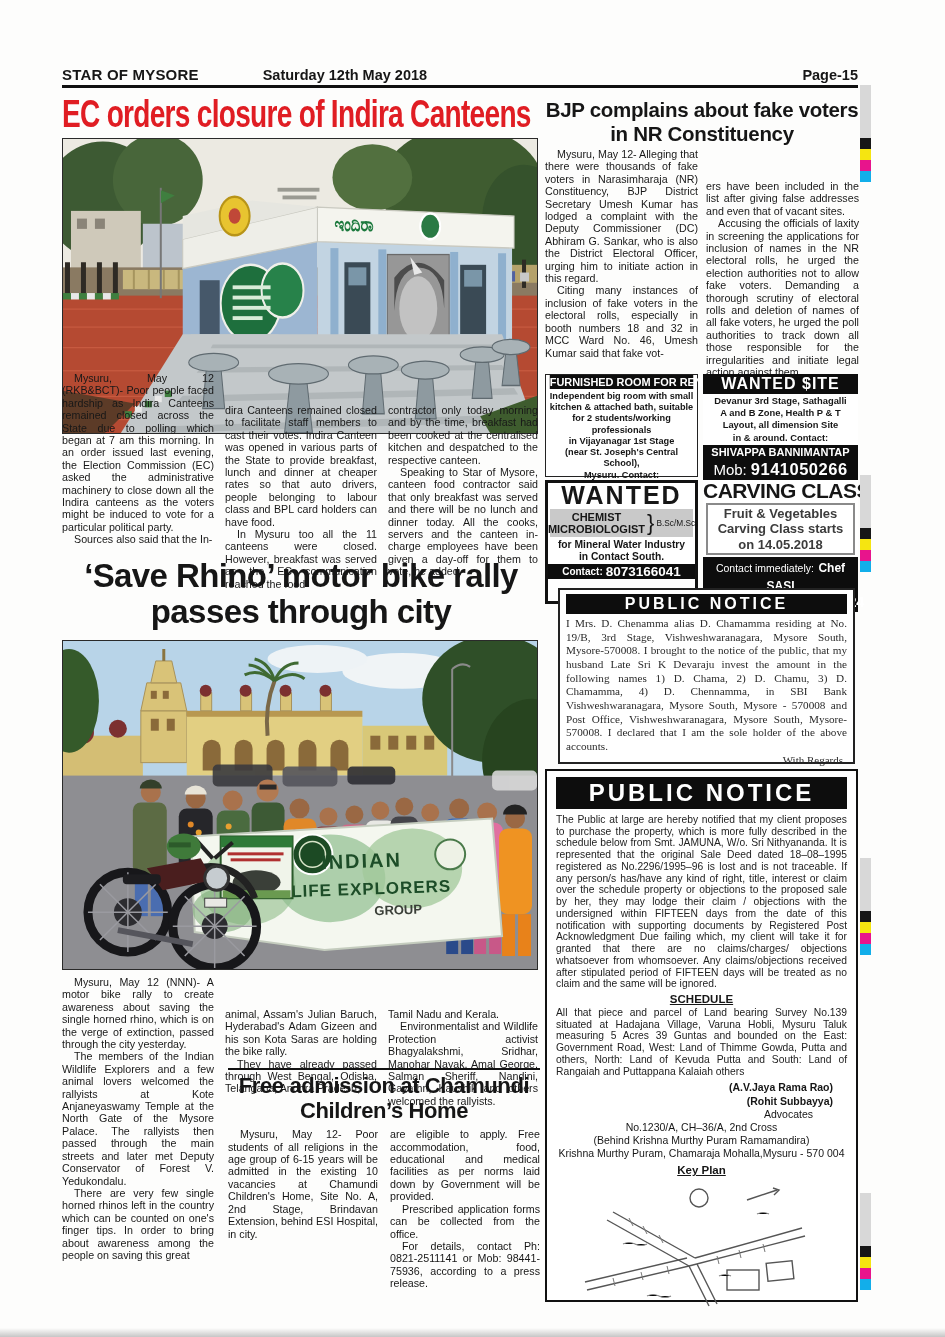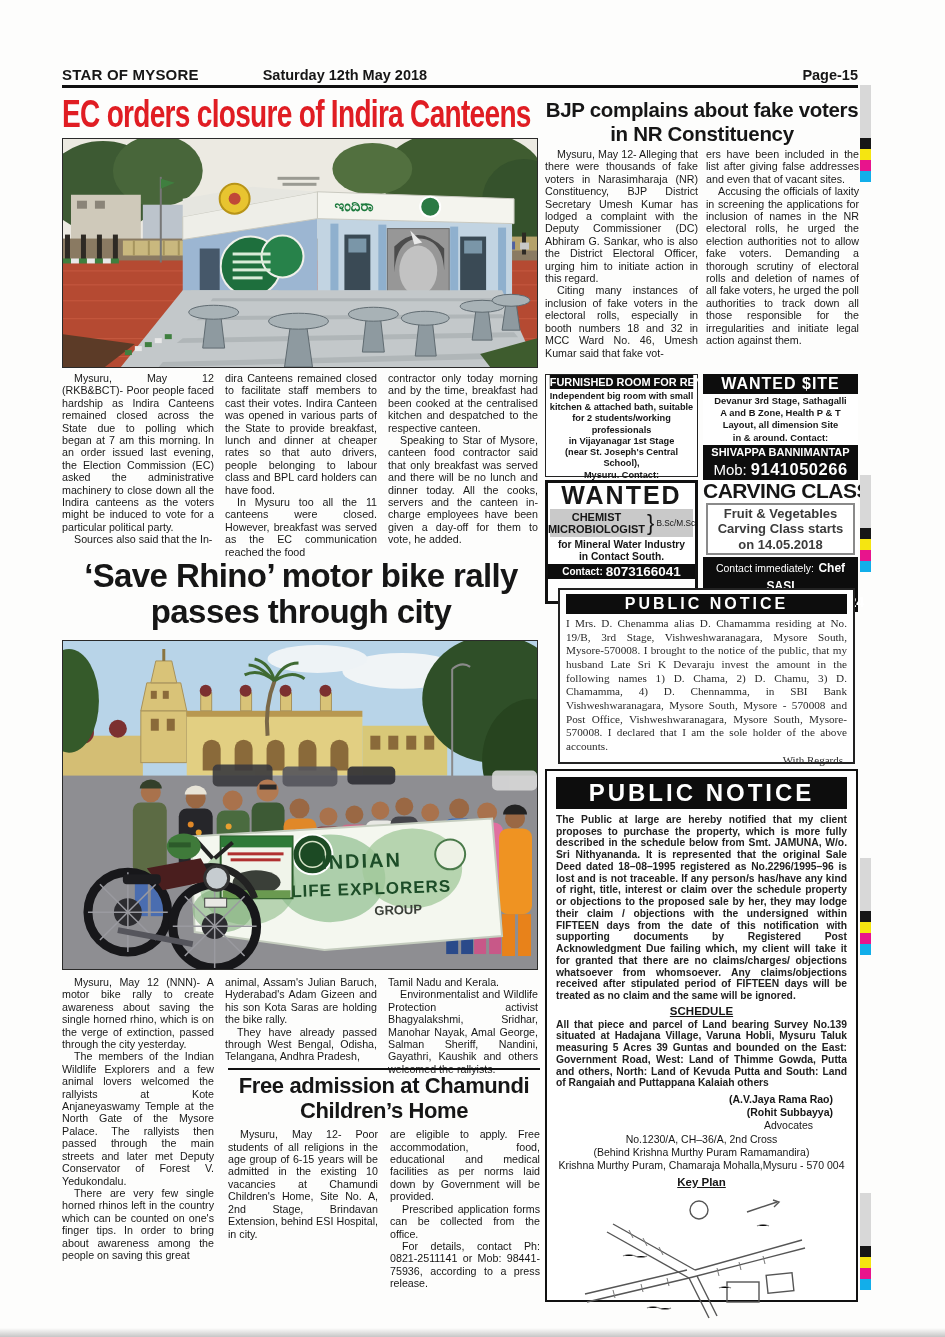--- a/index.html
+++ b/index.html
@@ -20,21 +20,21 @@
   .rhino-headline{position:absolute;left:62px;top:558px;width:478px;text-align:center;
         font-size:33px;font-weight:800;line-height:1.1;letter-spacing:-.6px;}
   .chamundi-block{position:absolute;left:228px;top:1068px;width:312px;border-top:2px solid #111;padding-top:4px;}
   .chamundi-headline{text-align:center;font-size:22px;font-weight:800;line-height:1.12;letter-spacing:-.4px;}
   
   .photo{position:absolute;border:1px solid #2a2a2a;box-sizing:border-box;background:#dde2de;}
   .photo svg{display:block;width:100%;height:100%;}
   
   .col{position:absolute;width:152px;font-size:10.7px;line-height:1.16;text-align:justify;color:#181818;}
   .col p{margin:0;text-indent:12px;}
-  .col p.ni{text-indent:0;}
+  .col p.ni{text-indent:0;margin-top:32px;}
   .two-col{display:flex;gap:12px;margin-top:5px;}
   .two-col .c{width:150px;font-size:10.7px;line-height:1.16;text-align:justify;}
   .two-col .c p{margin:0;text-indent:12px;}
   .two-col .c p.ni{text-indent:0;}
   
   .ad{position:absolute;box-sizing:border-box;background:#fff;}
   .blackbar{background:#0d0d0d;color:#fff;text-align:center;}
   .ad-room{left:545px;top:374px;width:153px;height:103px;border:1px solid #222;}
   .ad-room .hdr{font-weight:800;font-size:11.5px;padding:1px 0;transform:scaleX(.95);transform-origin:center;white-space:nowrap;}
   .ad-room .body{font-weight:bold;font-size:9.2px;line-height:1.22;text-align:center;white-space:pre-line;padding:2px 1px;}
@@ -65,21 +65,21 @@
   .notice{position:absolute;box-sizing:border-box;background:#fff;}
   .notice1{left:558px;top:588px;width:297px;height:176px;border:2px solid #222;padding:4px 6px;
         font-family:"Liberation Serif",serif;}
   .notice1 .hdr{background:#0d0d0d;color:#fff;font-family:"Liberation Sans",sans-serif;font-weight:800;
         font-size:16px;text-align:center;letter-spacing:3px;padding:1px 0;margin-bottom:3px;}
   .notice1 .body{font-size:11.2px;line-height:1.22;text-align:justify;color:#2a2a2a;}
   .notice1 .sig{display:flex;flex-direction:column;align-items:flex-end;font-size:11px;color:#2a2a2a;line-height:1.2;padding-right:4px;}
   .notice2{left:545px;top:769px;width:313px;height:533px;border:2px solid #111;padding:6px 9px;}
   .notice2 .hdr{background:#0d0d0d;color:#fff;font-weight:800;font-size:24px;text-align:center;
         letter-spacing:3px;padding:2px 0;margin-bottom:5px;}
-  .notice2 .body{font-size:10.3px;line-height:1.14;text-align:justify;color:#222;font-weight:bold;}
+  .notice2 .body{font-size:10.3px;line-height:1.14;text-align:justify;color:#222;}
   .notice2 .sched-title{text-align:center;font-weight:800;font-size:11.5px;text-decoration:underline;margin:3px 0 2px;}
   .notice2 .sigblock{margin-top:4px;font-size:10.5px;line-height:1.25;}
   .notice2 .sigblock .r{text-align:right;padding-right:14px;font-weight:800;}
   .notice2 .sigblock .rc{text-align:right;padding-right:34px;}
   .notice2 .sigblock .cc{text-align:center;}
   .notice2 .keyplan-label{text-align:center;font-weight:800;font-size:11.5px;text-decoration:underline;margin-top:4px;}
   .keyplan{display:block;margin:2px auto 0;}
   
   .regs{position:absolute;left:860px;width:11px;}
   .regs .gray{background:#d8d8d8;height:53px;}
@@ -93,21 +93,21 @@
 <div class="page">
 
   <div class="masthead-row">
     <span class="masthead">STAR OF MYSORE</span>
     <span class="issue-date">Saturday 12th May 2018</span>
     <span class="page-num">Page-15</span>
   </div>
 
   <div class="ec-headline">EC orders closure of Indira Canteens</div>
 
-  <div class="photo" style="left:62px;top:138px;width:476px;height:230px;">
+  <div class="photo" style="left:62px;top:138px;width:476px;height:296px;">
     <svg viewBox="0 0 475 229" preserveAspectRatio="none">
       <rect x="0" y="0" width="475" height="110" fill="#eceae2"></rect>
       <ellipse cx="40" cy="48" rx="58" ry="46" fill="#3d5a33"></ellipse>
       <ellipse cx="95" cy="32" rx="45" ry="36" fill="#48663a"></ellipse>
       <ellipse cx="400" cy="38" rx="82" ry="48" fill="#3f5c30"></ellipse>
       <ellipse cx="462" cy="62" rx="42" ry="42" fill="#35522c"></ellipse>
       <ellipse cx="310" cy="30" rx="40" ry="26" fill="#52703f"></ellipse>
       <rect x="8" y="56" width="70" height="46" fill="#cfc9ba"></rect>
       <rect x="14" y="62" width="10" height="8" fill="#8a8478"></rect>
         <rect x="32" y="62" width="10" height="8" fill="#8a8478"></rect>

